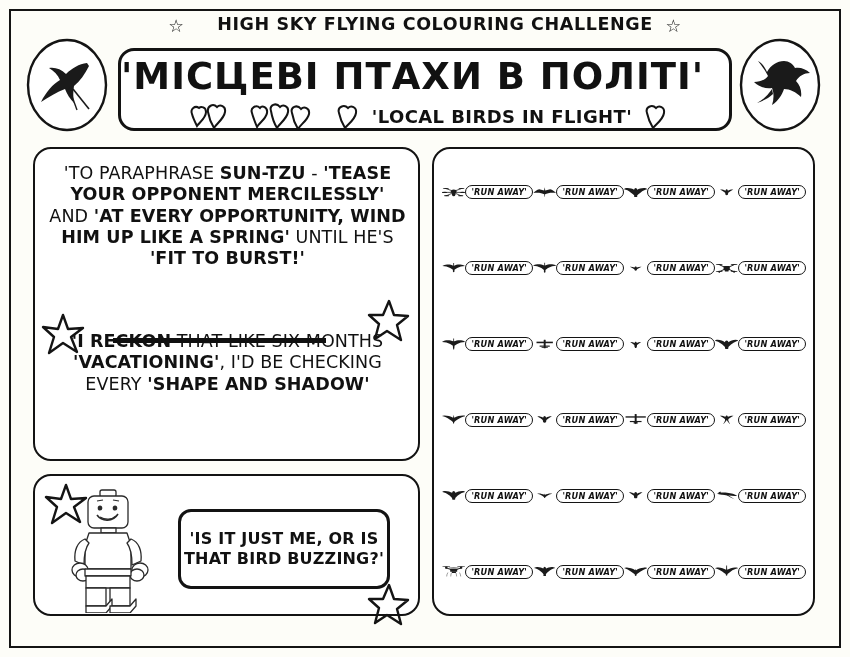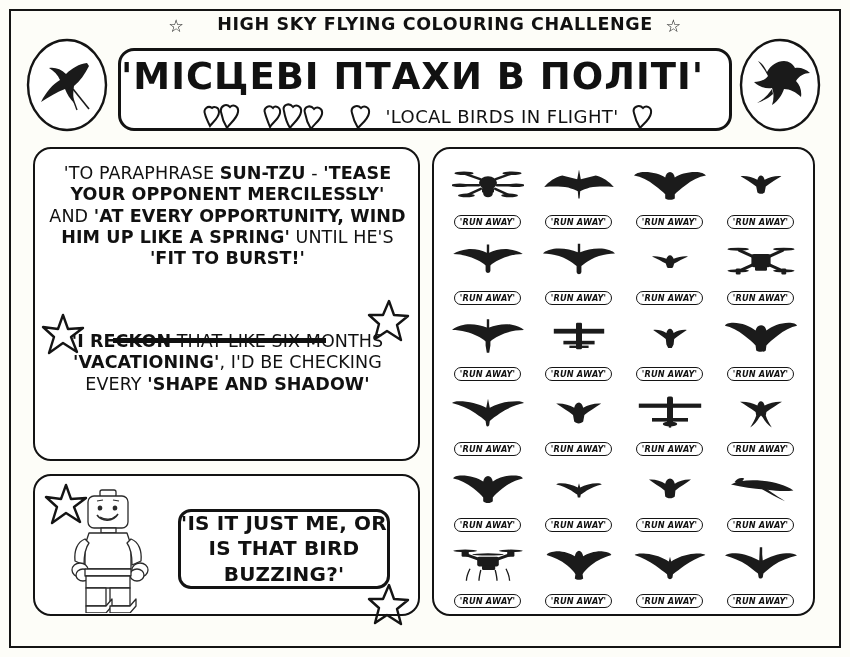--- a/index.html
+++ b/index.html
@@ -77,21 +77,21 @@
     top: 51px;
     width: 614px;
     display: flex;
     align-items: center;
     justify-content: center;
     gap: 10px;
     white-space: nowrap;
   }
   .title-sub-text {
     font-size: 18px;
-    font-weight: 400;
+    font-weight: 700;
     letter-spacing: 0.4px;
   }
   .heart-cluster { display: inline-flex; align-items: center; }
   .heart-cluster svg { display: block; }
 
   
   .emblem {
     position: absolute;
     width: 84px;
     height: 96px;
@@ -168,40 +168,40 @@
     border: 3px solid #131313;
     border-radius: 13px;
     box-sizing: border-box;
     background: #ffffff;
     display: flex;
     align-items: center;
     justify-content: center;
   }
   .speech-text {
     text-align: center;
-    font-size: 20px;
+    font-size: 16px;
     font-weight: 700;
     line-height: 1.26;
     letter-spacing: 0.2px;
   }
 
   
   .grid-inner {
     position: absolute;
     left: 442px;
     top: 155px;
     width: 364px;
     height: 455px;
     display: grid;
     grid-template-columns: repeat(4, 1fr);
     grid-template-rows: repeat(6, 1fr);
   }
   .grid-cell {
     display: flex;
-    flex-direction: column;
+    flex-direction: row;
     align-items: center;
     justify-content: flex-end;
     padding-bottom: 2px;
     box-sizing: border-box;
   }
   .sil {
     flex: 1 1 auto;
     display: flex;
     align-items: center;
     justify-content: center;

